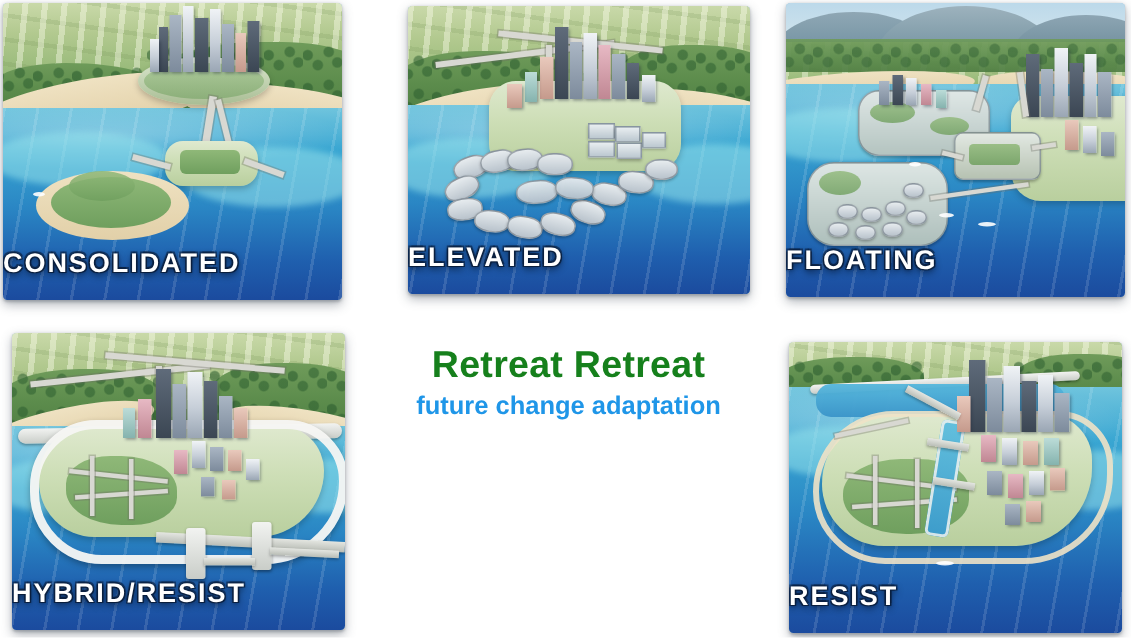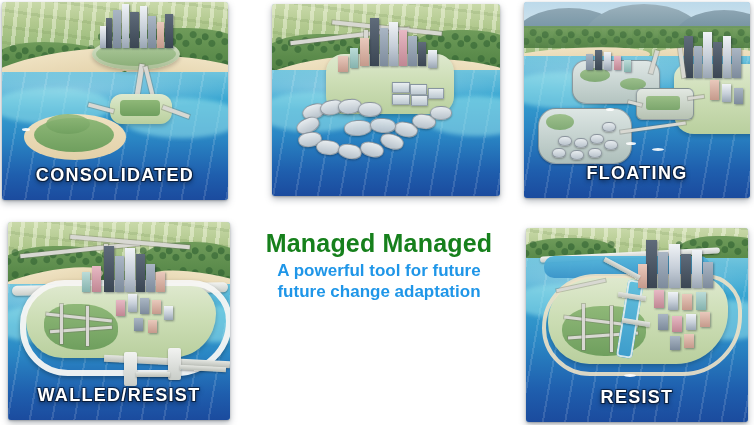--- a/index.html
+++ b/index.html
@@ -67,21 +67,20 @@
        box-shadow:0 1px 2px rgba(0,0,0,.3);}
   .float{position:absolute;background:linear-gradient(180deg,#e9eef1,#bcc8d0);
        border:1px solid rgba(80,95,110,.5);box-shadow:0 1px 2px rgba(0,0,0,.28);}
   .boat{position:absolute;background:#fff;border-radius:50%;opacity:.9;}
   .causeway{position:absolute;background:linear-gradient(180deg,#e4e6e1,#b9bdb6);
        box-shadow:0 1px 2px rgba(0,0,0,.3);}
 
   
   .cap{
     position:absolute;left:0;right:0;
-    text-align:center;
     color:#ffffff;
     font-weight:bold;
     font-family:"Liberation Sans", sans-serif;
     letter-spacing:1.3px;
     text-shadow:
       0 0 2px rgba(10,30,60,.9),
       1px 1px 0 rgba(10,30,60,.85),
       -1px 1px 0 rgba(10,30,60,.85),
       1px -1px 0 rgba(10,30,60,.6),
       -1px -1px 0 rgba(10,30,60,.6),
@@ -200,20 +199,21 @@
       <div class="pod" style="left:44px;top:136px;width:22px;height:13px;transform:rotate(6deg);"></div>
       <div class="pod" style="left:66px;top:140px;width:22px;height:13px;transform:rotate(10deg);"></div>
       <div class="pod" style="left:88px;top:138px;width:22px;height:13px;transform:rotate(14deg);"></div>
       <div class="pod" style="left:108px;top:130px;width:22px;height:13px;transform:rotate(18deg);"></div>
       <div class="pod" style="left:122px;top:118px;width:22px;height:13px;transform:rotate(12deg);"></div>
       <div class="pod" style="left:140px;top:110px;width:22px;height:13px;transform:rotate(6deg);"></div>
       <div class="pod" style="left:158px;top:102px;width:20px;height:12px;"></div>
       <div class="pod" style="left:72px;top:116px;width:26px;height:14px;transform:rotate(-4deg);opacity:.95;"></div>
       <div class="pod" style="left:98px;top:114px;width:24px;height:13px;transform:rotate(4deg);opacity:.95;"></div>
     </div>
+    <div class="cap" style="bottom:14px;font-size:18px;">ELEVATED</div>
   </div>
 
   <div class="panel" style="left:524px;top:2px;width:226px;height:196px;">
     <div class="art">
       <div class="sky" style="height:34px;background:linear-gradient(180deg,#bcd9ea,#d8e8ee);"></div>
       <div class="mtn" style="left:-10px;top:6px;width:110px;height:30px;
            background:linear-gradient(180deg,#8fa7b4,#6e8fa0);"></div>
       <div class="mtn" style="left:60px;top:2px;width:120px;height:34px;
            background:linear-gradient(180deg,#9db2bd,#71919f);"></div>
       <div class="mtn" style="left:150px;top:8px;width:100px;height:28px;
@@ -315,21 +315,21 @@
       <div class="bldg" style="left:156px;top:84px;width:9px;height:14px;"></div>
       <div class="bldg mid" style="left:126px;top:96px;width:9px;height:13px;"></div>
       <div class="bldg warm" style="left:140px;top:98px;width:9px;height:13px;"></div>
 
       <div class="causeway" style="left:96px;top:136px;width:126px;height:7px;transform:rotate(3deg);"></div>
       <div class="wall" style="left:116px;top:130px;width:13px;height:34px;border-radius:2px;"></div>
       <div class="wall" style="left:160px;top:126px;width:13px;height:32px;border-radius:2px;"></div>
       <div class="causeway" style="left:128px;top:150px;width:34px;height:5px;"></div>
       <div class="causeway" style="left:172px;top:144px;width:46px;height:5px;transform:rotate(3deg);"></div>
     </div>
-    <div class="cap" style="bottom:14px;font-size:18px;">WALLED/RESIST</div>
+    <div class="cap" style="bottom:14px;font-size:18px;">HYBRID/RESIST</div>
   </div>
 
   <div class="panel" style="left:526px;top:228px;width:222px;height:194px;">
     <div class="art">
       <div class="farm" style="top:0;height:52px;"></div>
       <div class="forest" style="left:-10px;top:10px;width:100px;height:34px;border-radius:50% 40% 30% 40%;"></div>
       <div class="forest" style="left:150px;top:8px;width:100px;height:40px;border-radius:40% 50% 40% 30%;"></div>
       <div class="beach" style="left:150px;top:34px;width:110px;height:28px;transform:rotate(10deg);"></div>
       <div class="sea" style="top:30px;"></div>
       <div class="shoal" style="left:-14px;top:56px;width:100px;height:34px;"></div>
@@ -374,18 +374,17 @@
       <div class="bldg warm" style="left:158px;top:106px;width:10px;height:14px;"></div>
 
       <div class="causeway" style="left:76px;top:38px;width:40px;height:5px;transform:rotate(28deg);"></div>
       <div class="road" style="left:30px;top:56px;width:50px;height:3px;transform:rotate(-12deg);"></div>
       <div class="boat" style="left:98px;top:146px;width:12px;height:3px;"></div>
     </div>
     <div class="cap" style="bottom:14px;font-size:18px;">RESIST</div>
   </div>
 
   <div class="centre">
-    <div class="title">Managed Managed</div>
-    <div class="sub">A powerful tool for future</div>
+    <div class="title">Retreat Retreat</div>
     <div class="sub">future change adaptation</div>
   </div>
 
 </div>
 
 </body></html>

